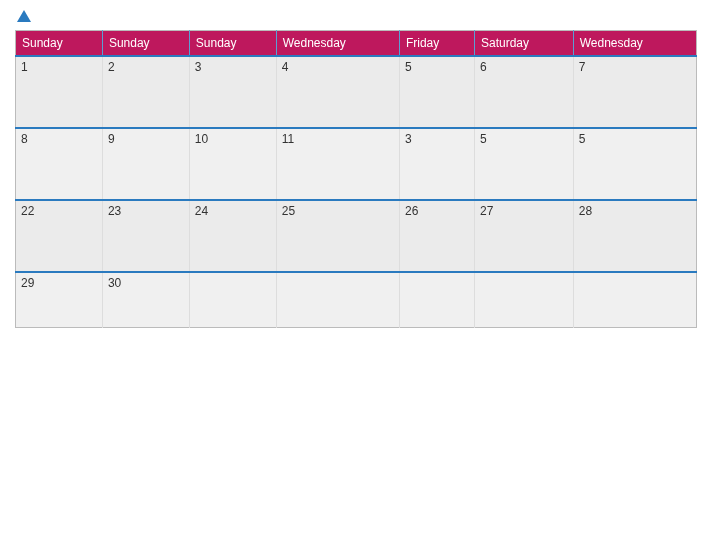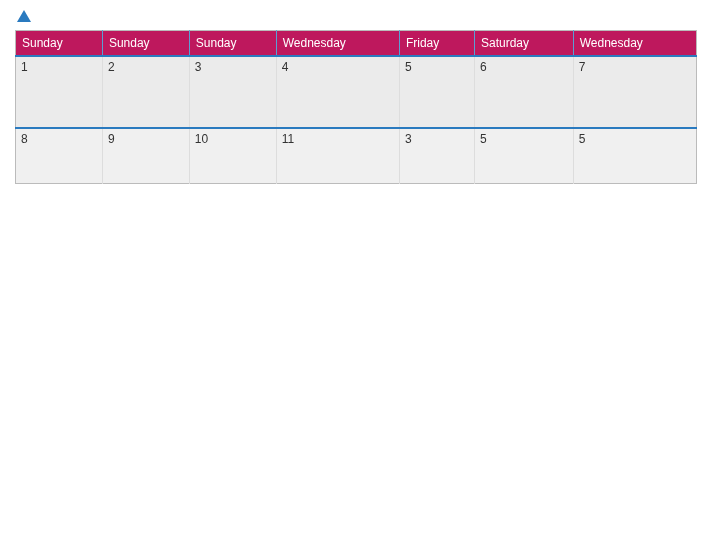--- a/index.html
+++ b/index.html
@@ -158,15 +158,33 @@
         </tr>
         <tr>
           <td><span class="day-num">8</span></td>
           <td><span class="day-num">9</span></td>
           <td><span class="day-num">10</span></td>
           <td><span class="day-num">11</span></td>
           <td><span class="day-num">3</span></td>
           <td><span class="day-num">5</span></td>
           <td><span class="day-num">5</span></td>
         </tr>
+        <tr>
+          <td><span class="day-num">22</span></td>
+          <td><span class="day-num">23</span></td>
+          <td><span class="day-num">24</span></td>
+          <td><span class="day-num">25</span></td>
+          <td><span class="day-num">26</span></td>
+          <td><span class="day-num">27</span></td>
+          <td><span class="day-num">28</span></td>
+        </tr>
+        <tr>
+          <td><span class="day-num">29</span></td>
+          <td><span class="day-num">30</span></td>
+          <td></td>
+          <td></td>
+          <td></td>
+          <td></td>
+          <td></td>
+        </tr>
       </tbody>
   </table>
 </div>
 
 </body></html>

